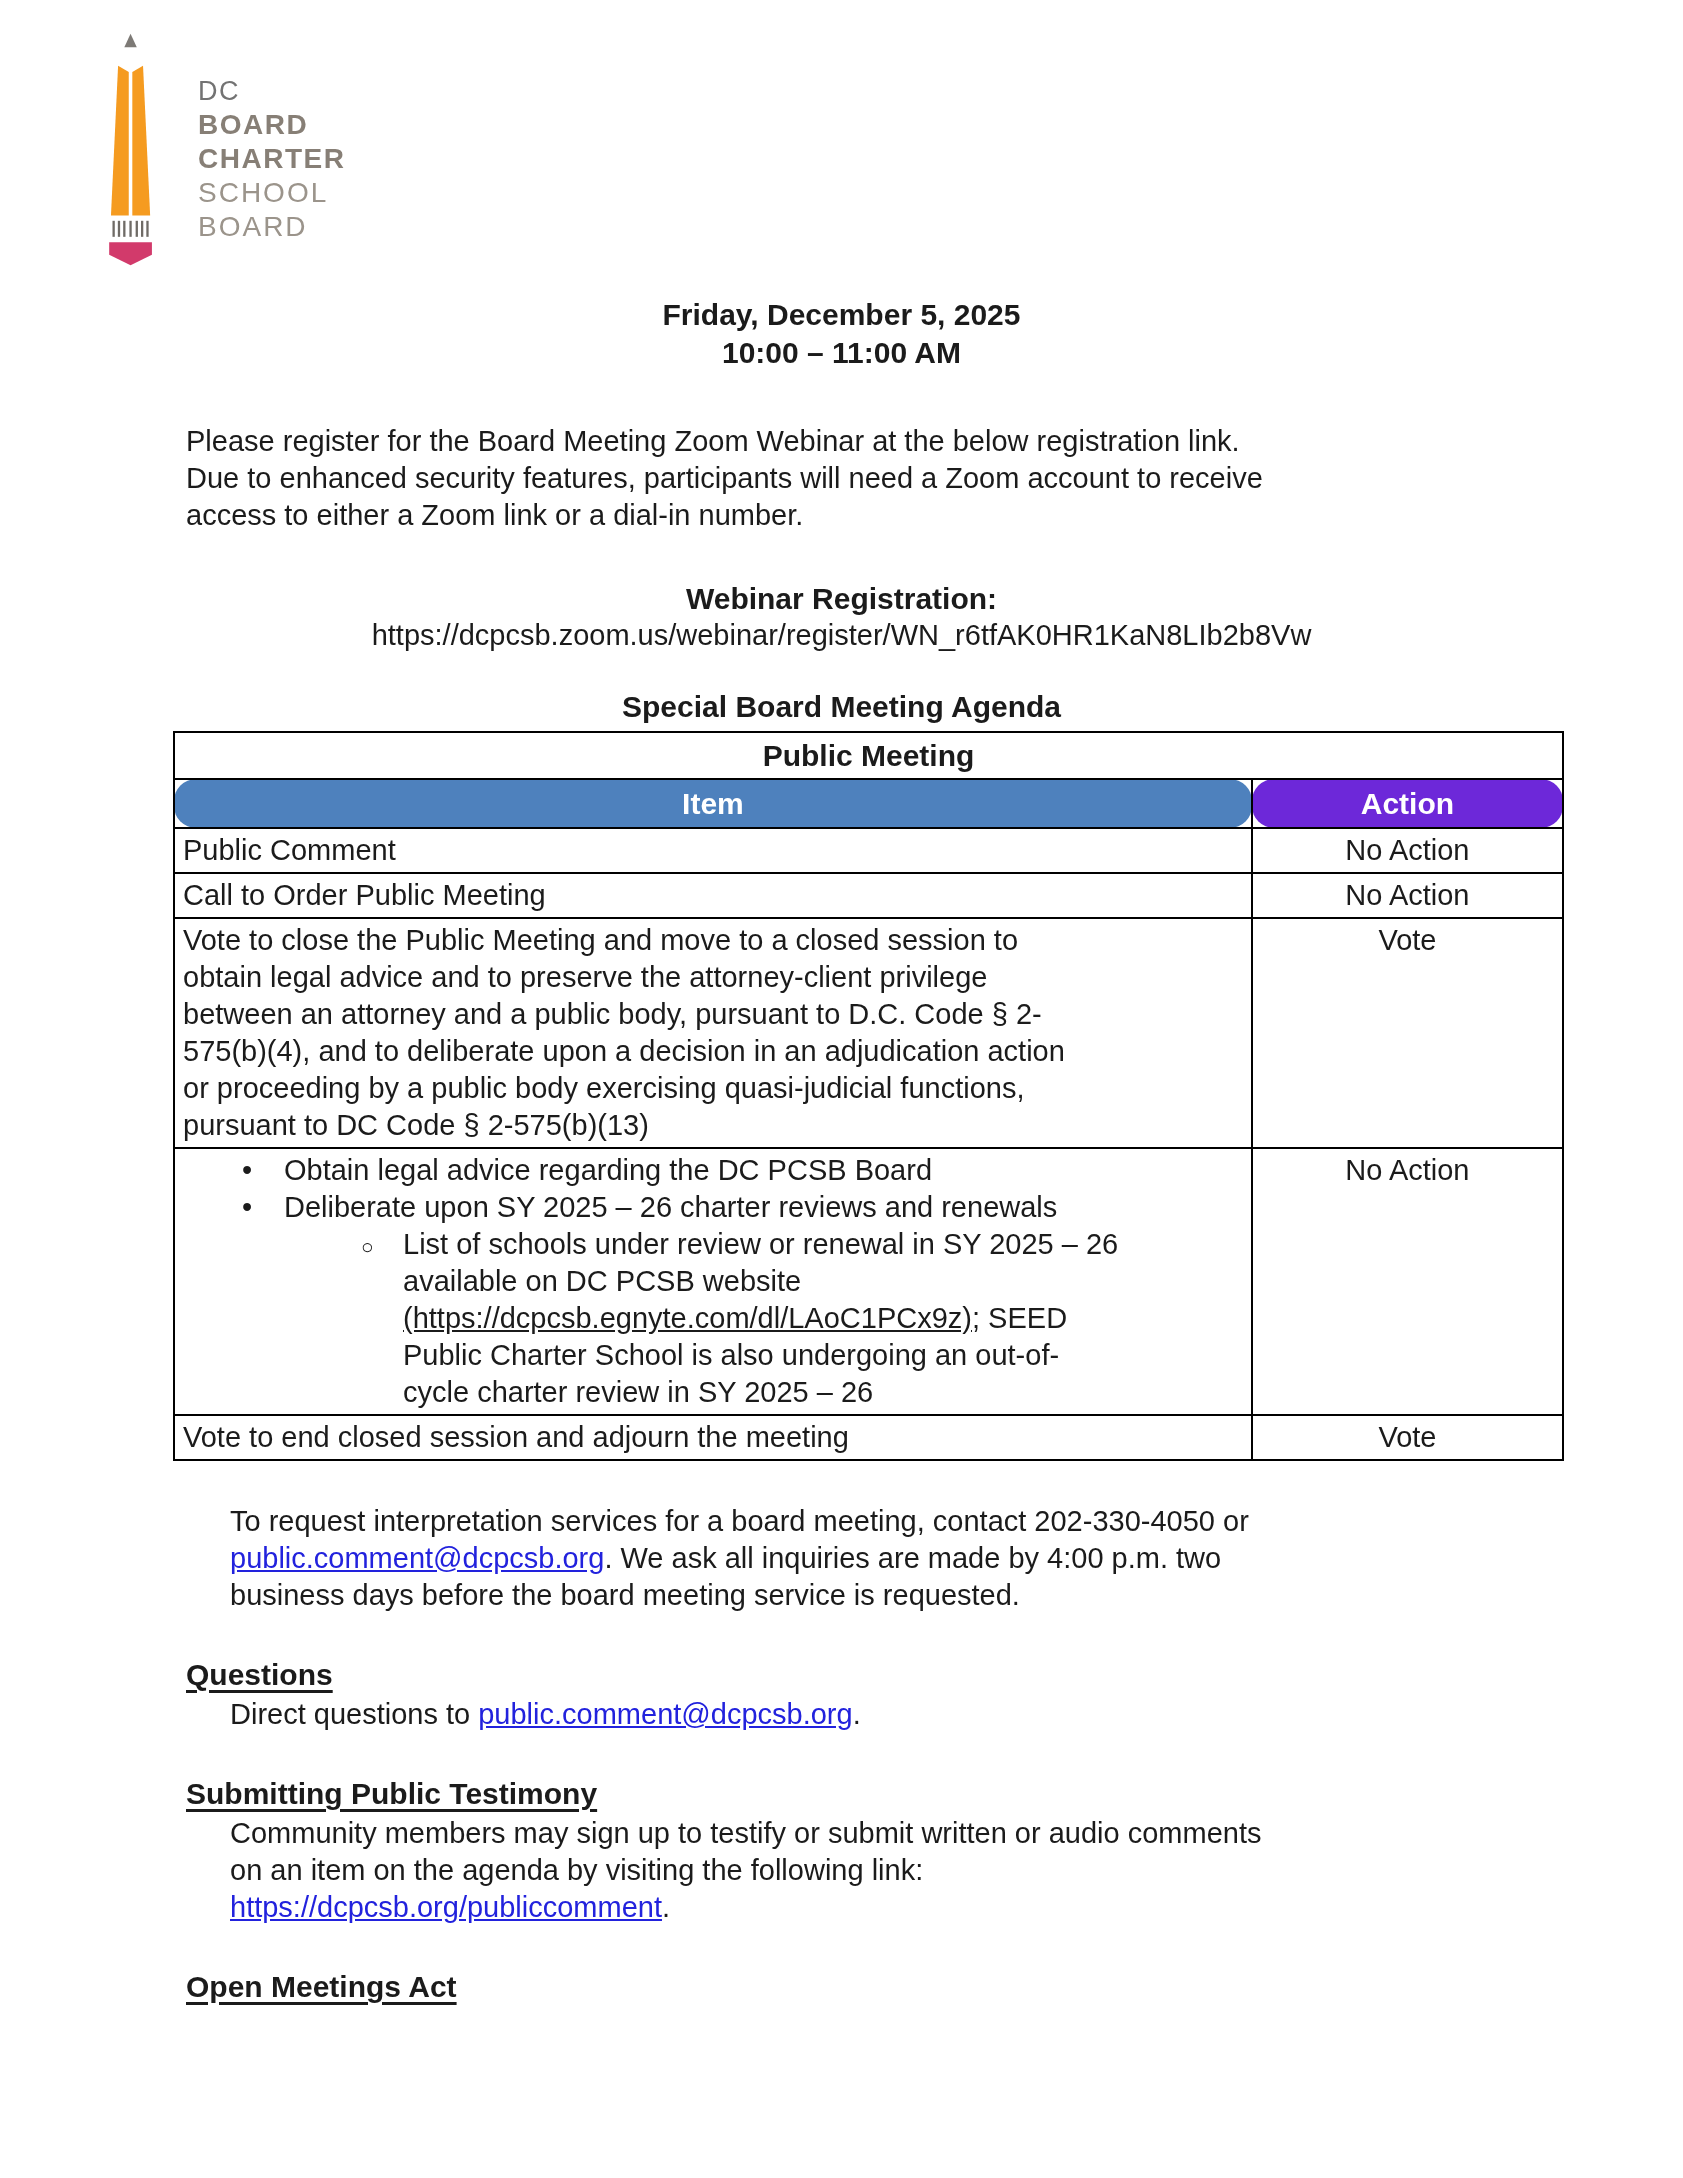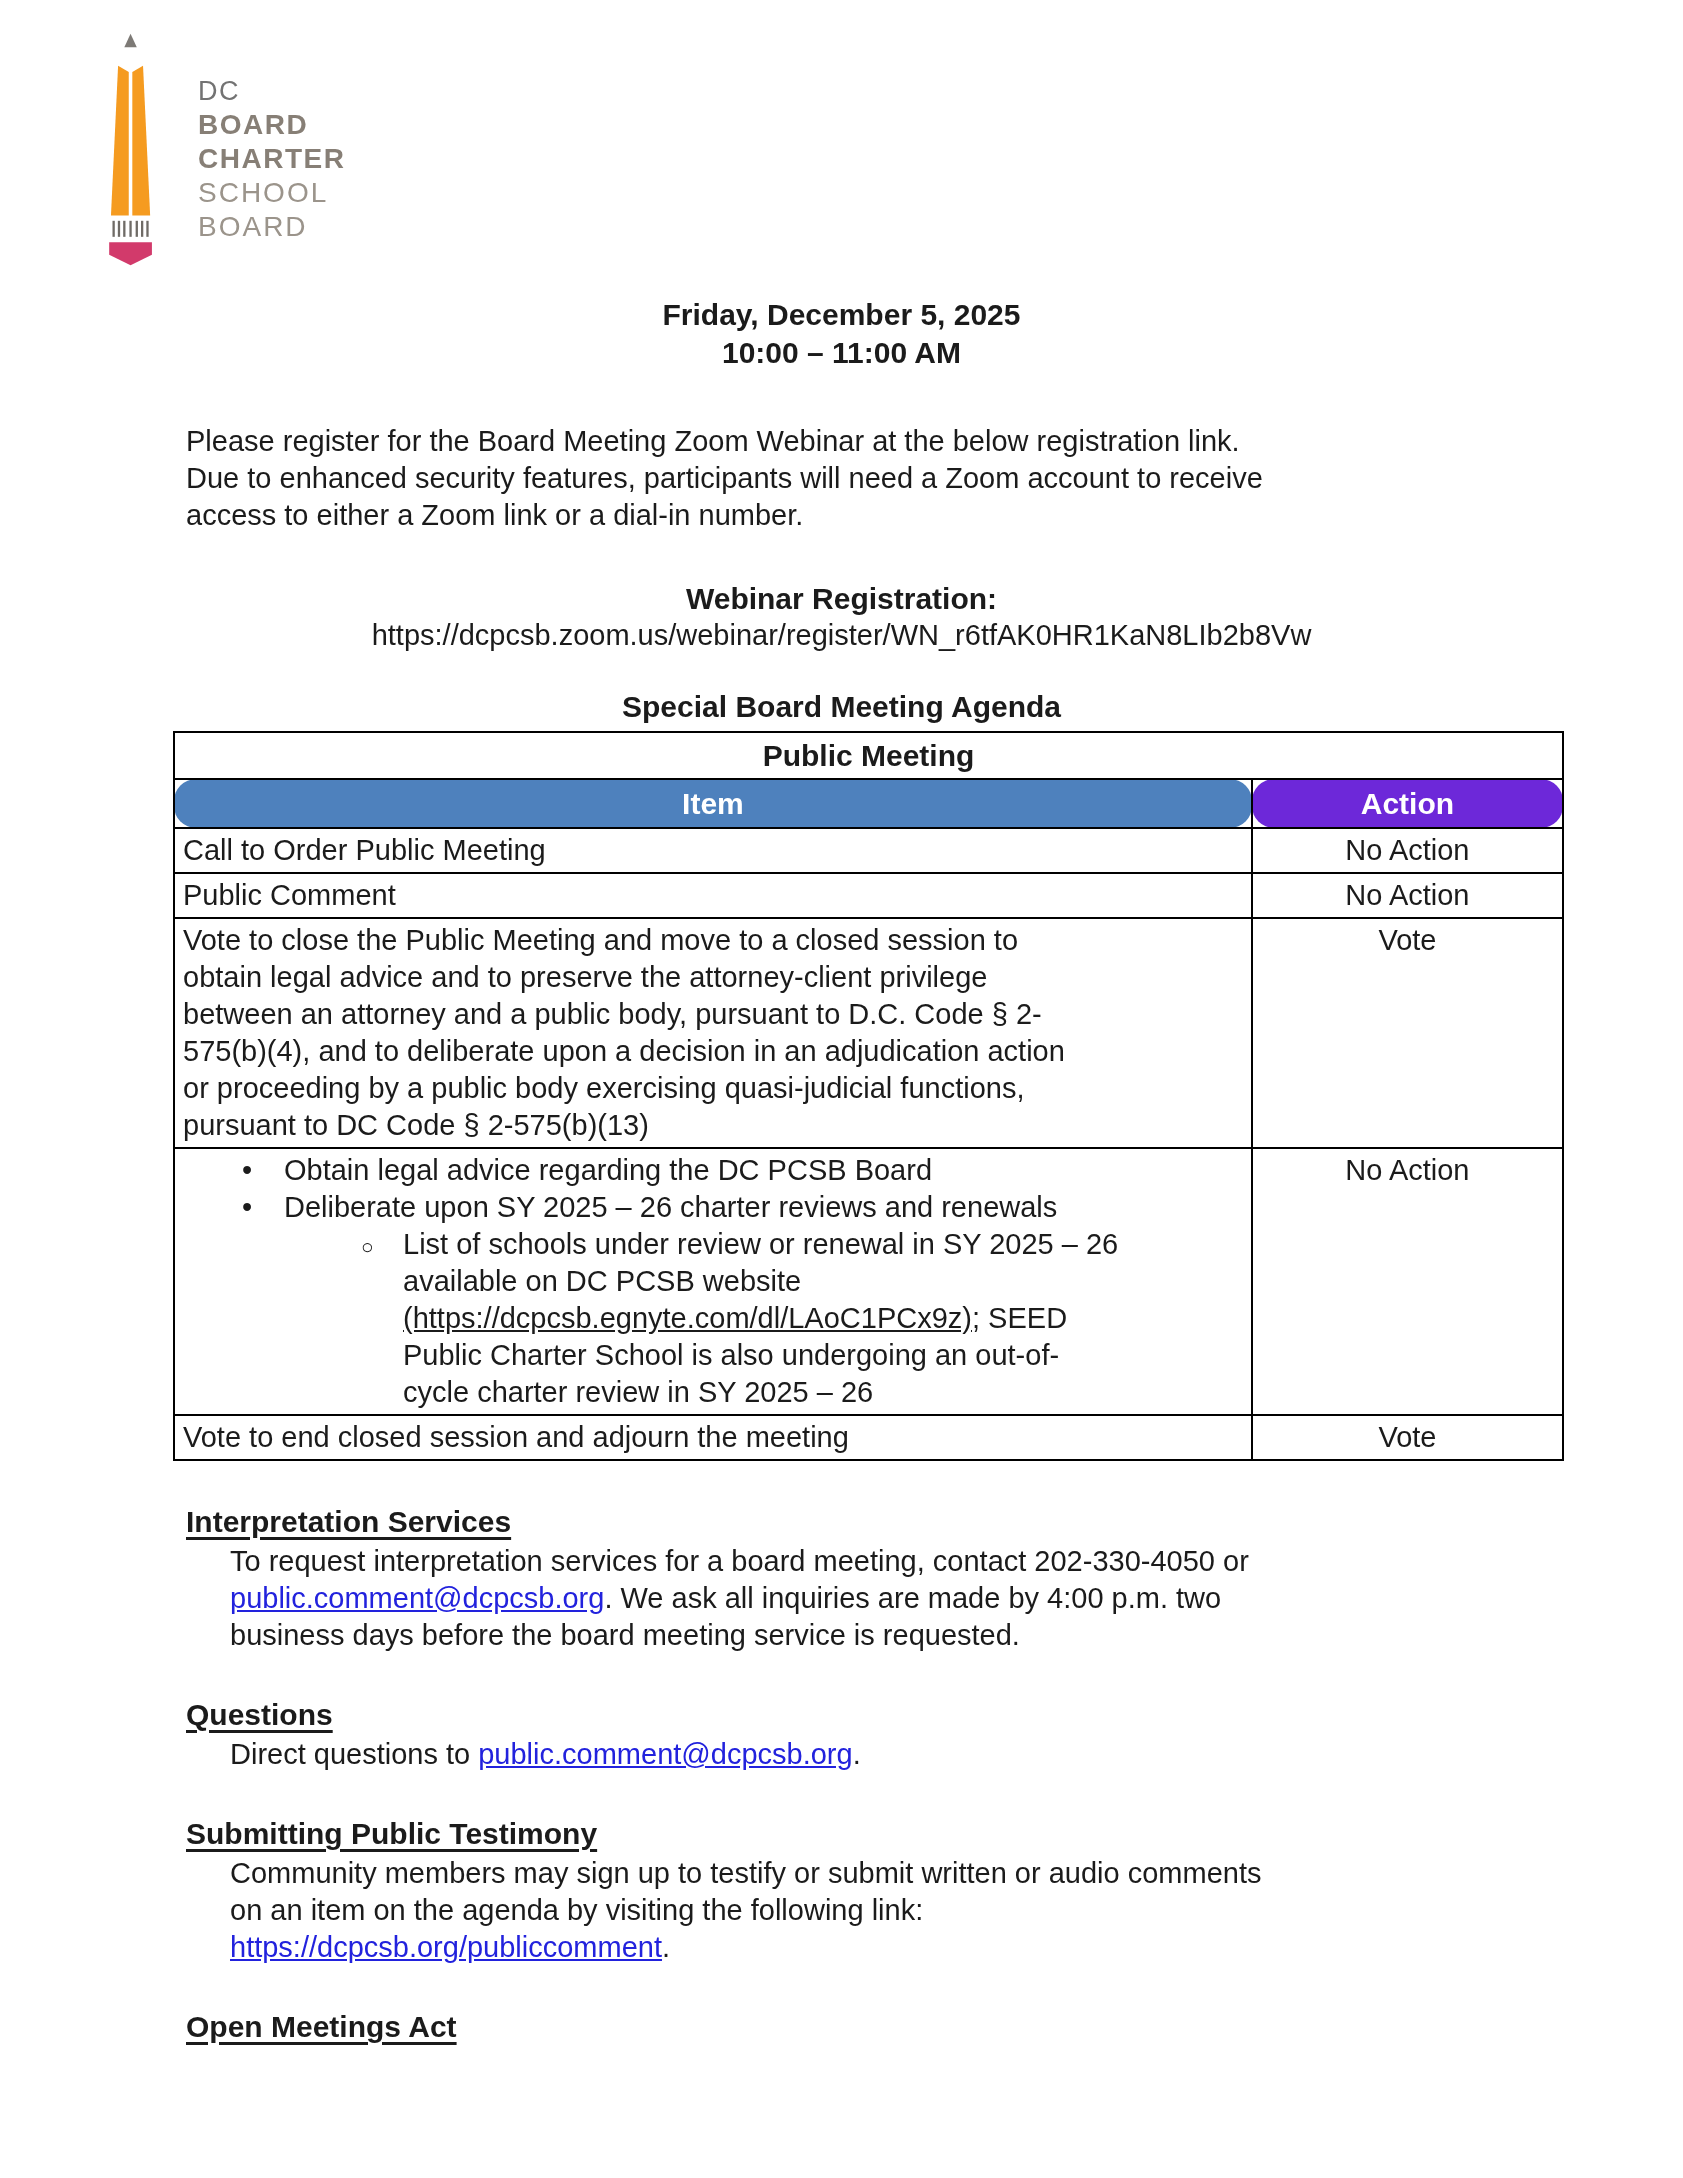--- a/index.html
+++ b/index.html
@@ -164,25 +164,25 @@
     </colgroup>
     <tbody>
       <tr class="table-title-row">
         <td colspan="2">Public Meeting</td>
       </tr>
       <tr class="col-header-row">
         <th style="background:#4e81bd">Item</th>
         <th style="background:#6d28d9">Action</th>
       </tr>
       <tr>
+        <td class="item-cell">Public Comment</td>
+        <td class="action-cell">No Action</td>
+      </tr>
+      <tr>
         <td class="item-cell">Call to Order Public Meeting</td>
-        <td class="action-cell">No Action</td>
-      </tr>
-      <tr>
-        <td class="item-cell">Public Comment</td>
         <td class="action-cell">No Action</td>
       </tr>
       <tr>
         <td class="item-cell multiline">Vote to close the Public Meeting and move to a closed session to
 obtain legal advice and to preserve the attorney-client privilege
 between an attorney and a public body, pursuant to D.C. Code § 2-
 575(b)(4), and to deliberate upon a decision in an adjudication action
 or proceeding by a public body exercising quasi-judicial functions,
 pursuant to DC Code § 2-575(b)(13)</td>
         <td class="action-cell">Vote</td>
@@ -209,21 +209,20 @@
         <td class="action-cell">No Action</td>
       </tr>
       <tr>
         <td class="item-cell">Vote to end closed session and adjourn the meeting</td>
         <td class="action-cell">Vote</td>
       </tr>
     </tbody>
   </table>
 
   <div class="section">
-    <div class="section-heading">Interpretation Services</div>
     <p class="section-body"><span>To request interpretation services for a board meeting, contact 202-330-4050 or
 </span><a class="blue-link">public.comment@dcpcsb.org</a><span>. We ask all inquiries are made by 4:00 p.m. two
 business days before the board meeting service is requested.</span></p>
   </div>
 
   <div class="section">
     <div class="section-heading">Questions</div>
     <p class="section-body"><span>Direct questions to </span><a class="blue-link">public.comment@dcpcsb.org</a><span>.</span></p>
   </div>
 

